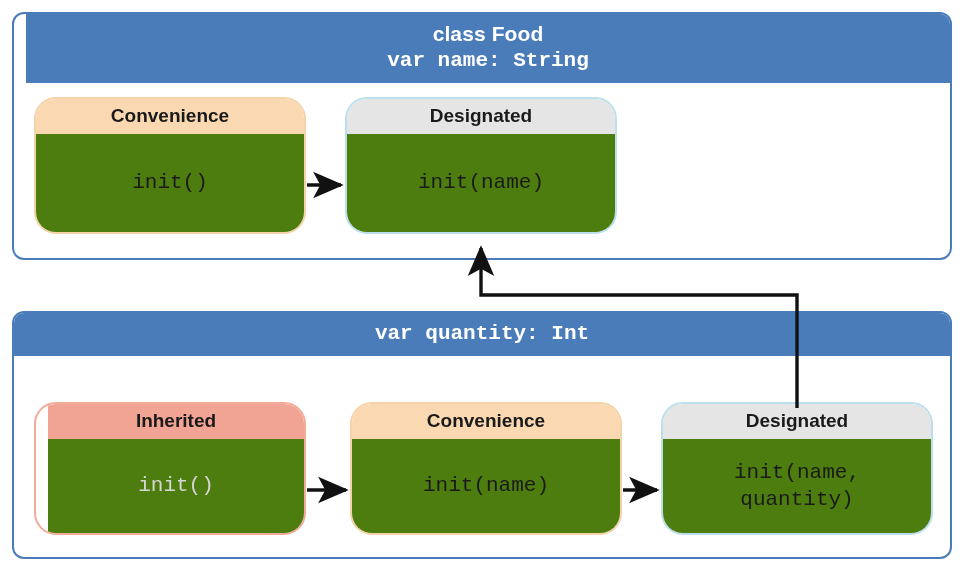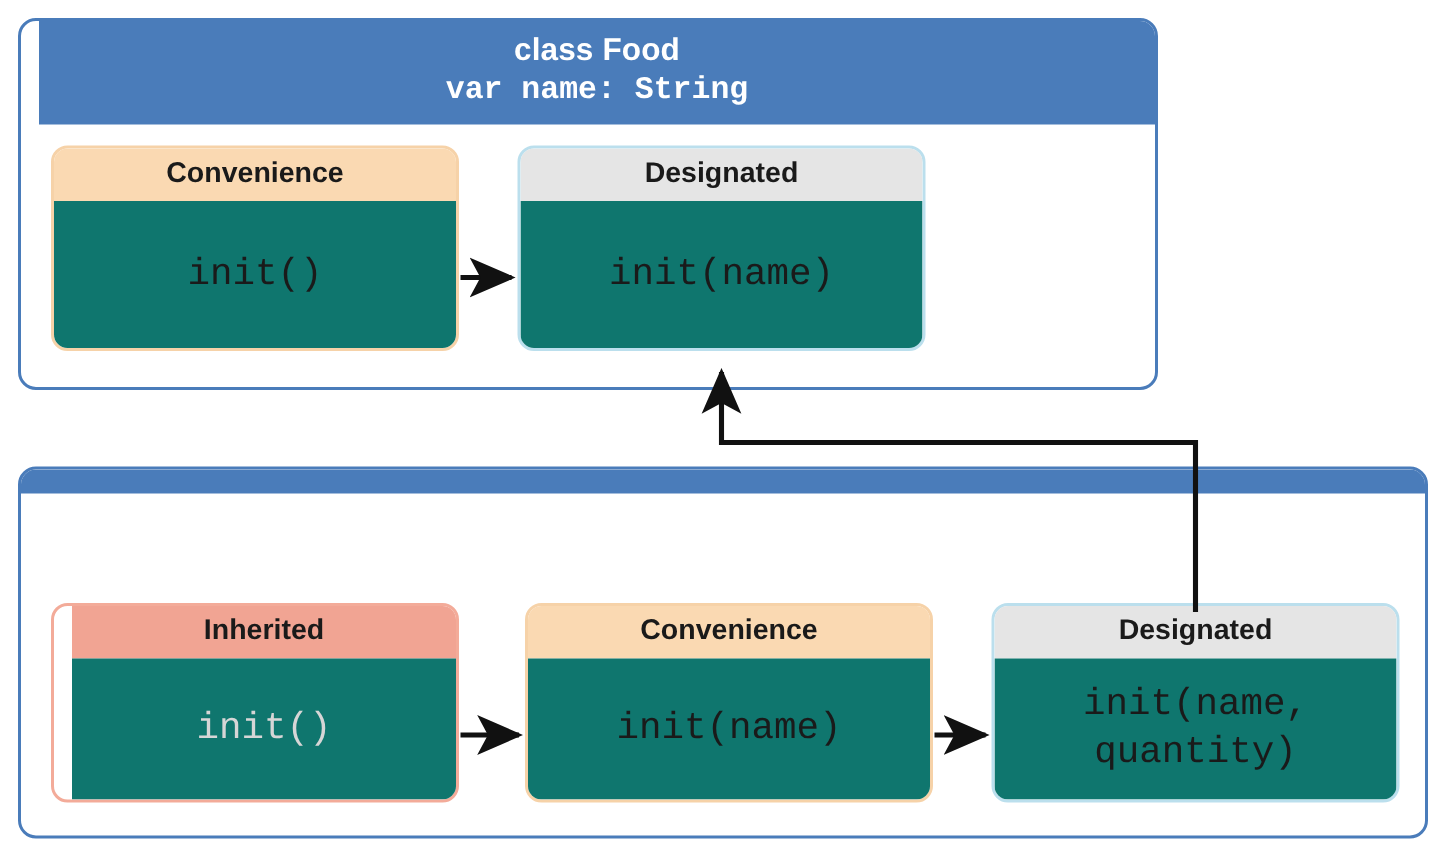--- a/index.html
+++ b/index.html
@@ -18,21 +18,21 @@
 
   
   .class-box {
     position: absolute;
     border: 2px solid #4a7cba;
     border-radius: 12px;
     background: #ffffff;
     box-sizing: border-box;
     overflow: hidden;
   }
-  #class-food      { left: 12px; top: 12px;  width: 760px; height: 248px; padding-left: 12px; }
+  #class-food      { left: 12px; top: 12px;  width: 940px; height: 248px; padding-left: 12px; }
   #class-recipe    { left: 12px; top: 311px; width: 940px; height: 248px; }
 
   .class-header {
     background: #4a7cba;
     color: #ffffff;
     text-align: center;
     padding: 7px 0 9px 0;
     line-height: 1.24;
   }
   .class-name {
@@ -53,21 +53,21 @@
   .class-body {
     position: relative;
     height: 100%;
     padding: 0;
   }
 
   
   .init-box {
     position: absolute;
     border: 2px solid;
-    border-radius: 11px;
+    border-radius: 22px;
     background: #ffffff;
     box-sizing: border-box;
     overflow: hidden;
     display: flex;
     flex-direction: column;
   }
   .init-head {
     font-family: "Liberation Sans", sans-serif;
     font-weight: bold;
     font-size: 19px;
@@ -75,25 +75,25 @@
     text-align: center;
     padding: 6px 0 7px 0;
     flex: 0 0 auto;
   }
   .init-body {
     flex: 1 1 auto;
     display: flex;
     align-items: center;
     justify-content: center;
     font-family: "Liberation Mono", monospace;
-    font-size: 25px;
+    font-size: 21px;
     color: #1a1a1a;
     text-align: center;
     line-height: 1.30;
-    background: #0f766e;
+    background: #4d7c0f;
     white-space: pre-line;
   }
 
   .kind-convenience { border-color: #f6d2a8; }
   .kind-convenience .init-head { background: #fad9b2; }
 
   .kind-designated  { border-color: #bbdfed; }
   .kind-designated  .init-head { background: #e5e5e5; }
 
   .kind-inherited   { border-color: #f3ab99; padding-left: 12px; }
@@ -134,20 +134,21 @@
   <div class="init-body">init()</div>
 </div>
 
 <div class="init-box kind-designated" id="food-designated">
   <div class="init-head">Designated</div>
   <div class="init-body">init(name)</div>
 </div>
 
 <div class="class-box" id="class-recipe">
   <div class="class-header">
+    <span class="class-prop">var quantity: Int</span>
   </div>
   <div class="class-body"></div>
 </div>
 
 <div class="init-box kind-inherited" id="recipe-inherited">
   <div class="init-head">Inherited</div>
   <div class="init-body">init()</div>
 </div>
 
 <div class="init-box kind-convenience" id="recipe-convenience">

